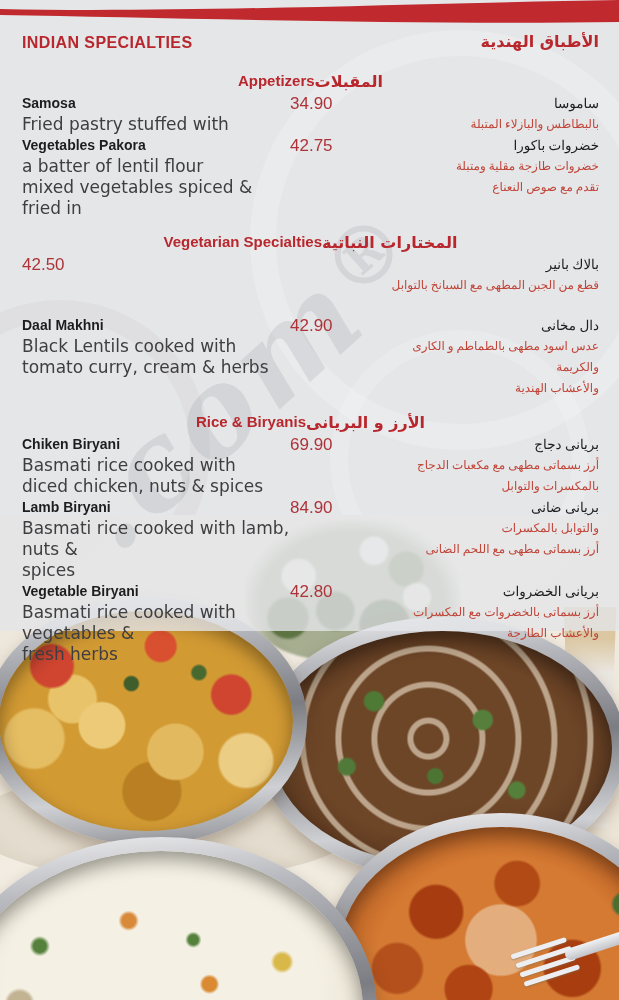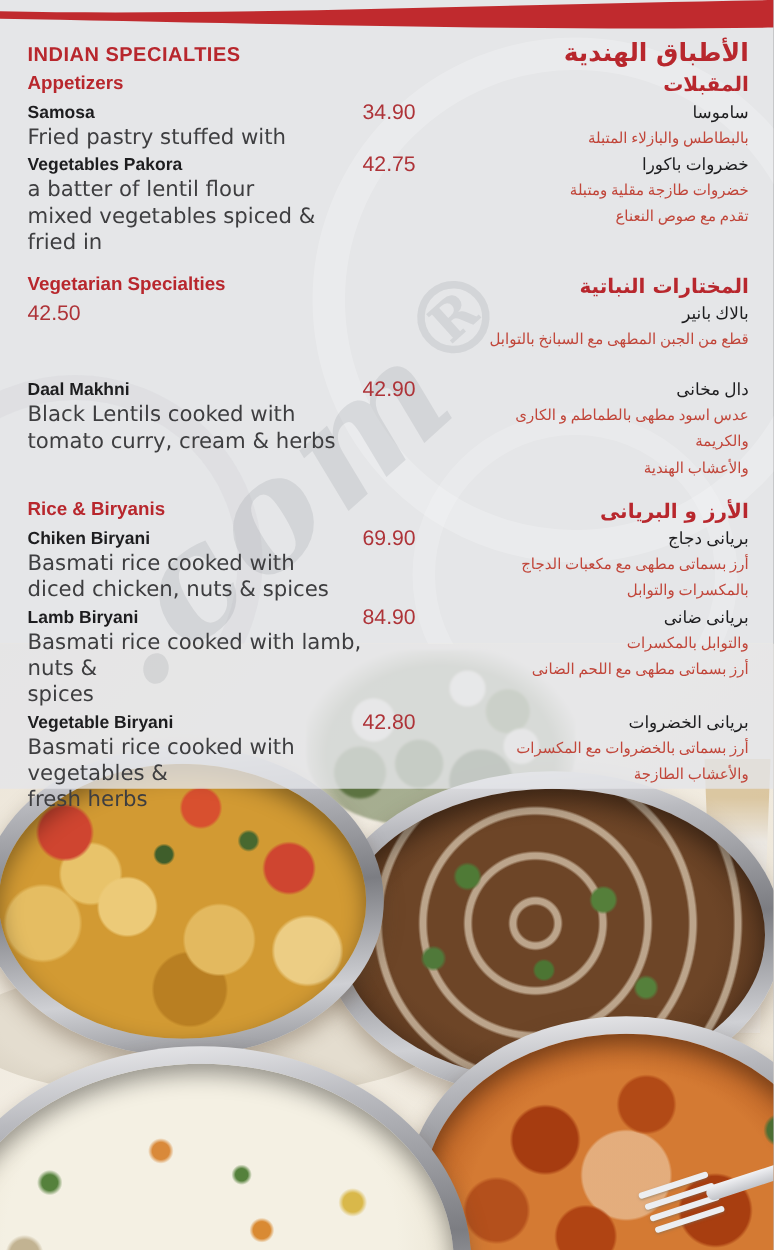--- a/index.html
+++ b/index.html
@@ -21,25 +21,25 @@
 
   
   .watermark{position:absolute;left:40px;top:330px;width:620px;z-index:2;
     transform:rotate(-42deg);transform-origin:30% 50%;
     font-family:"DejaVu Serif",serif;font-style:italic;font-weight:bold;
     font-size:120px;color:rgba(125,128,137,.17);letter-spacing:6px;white-space:nowrap}
   .watermark .reg{font-size:80px;vertical-align:30px}
 
   
   .content{position:absolute;left:22px;right:20px;top:0;z-index:3;padding-top:30px}
-  .title-row{display:flex;justify-content:space-between;align-items:flex-end;margin-bottom:4px}
+  .title-row{display:flex;justify-content:space-between;align-items:center;margin-bottom:20px}
   .title-en{color:var(--accent-red);font-size:16px;font-weight:bold;letter-spacing:.4px;padding-top:4px}
-  .title-ar{color:var(--accent-red);font-size:20px;font-weight:bold;direction:rtl;font-family:"DejaVu Sans",sans-serif}
-
-  .sec-row{display:flex;justify-content:space-between;align-items:flex-start;margin:14px 0 2px}
+  .title-ar{color:var(--accent-red);font-size:16px;font-weight:bold;direction:rtl;font-family:"DejaVu Sans",sans-serif}
+
+  .sec-row{display:flex;justify-content:center;align-items:flex-start;margin:14px 0 2px}
   .sec-row.first{margin-top:0}
   .sec-en{color:var(--accent-red);font-size:15px;font-weight:bold}
   .sec-ar{color:var(--accent-red);font-size:16px;font-weight:bold;direction:rtl;font-family:"DejaVu Sans",sans-serif}
 
   .item{display:flex;align-items:flex-start}
   .item.gap-after{margin-bottom:19px}
   .col-en{width:268px}
   .iname{color:var(--text-dark);font-size:14px;font-weight:bold;line-height:21px}
   .idesc{color:var(--desc-gray);font-size:17px;line-height:21px;font-family:"DejaVu Sans",sans-serif}
   .col-price{width:80px;color:var(--price-red);font-size:17px;font-weight:normal;line-height:21px}

